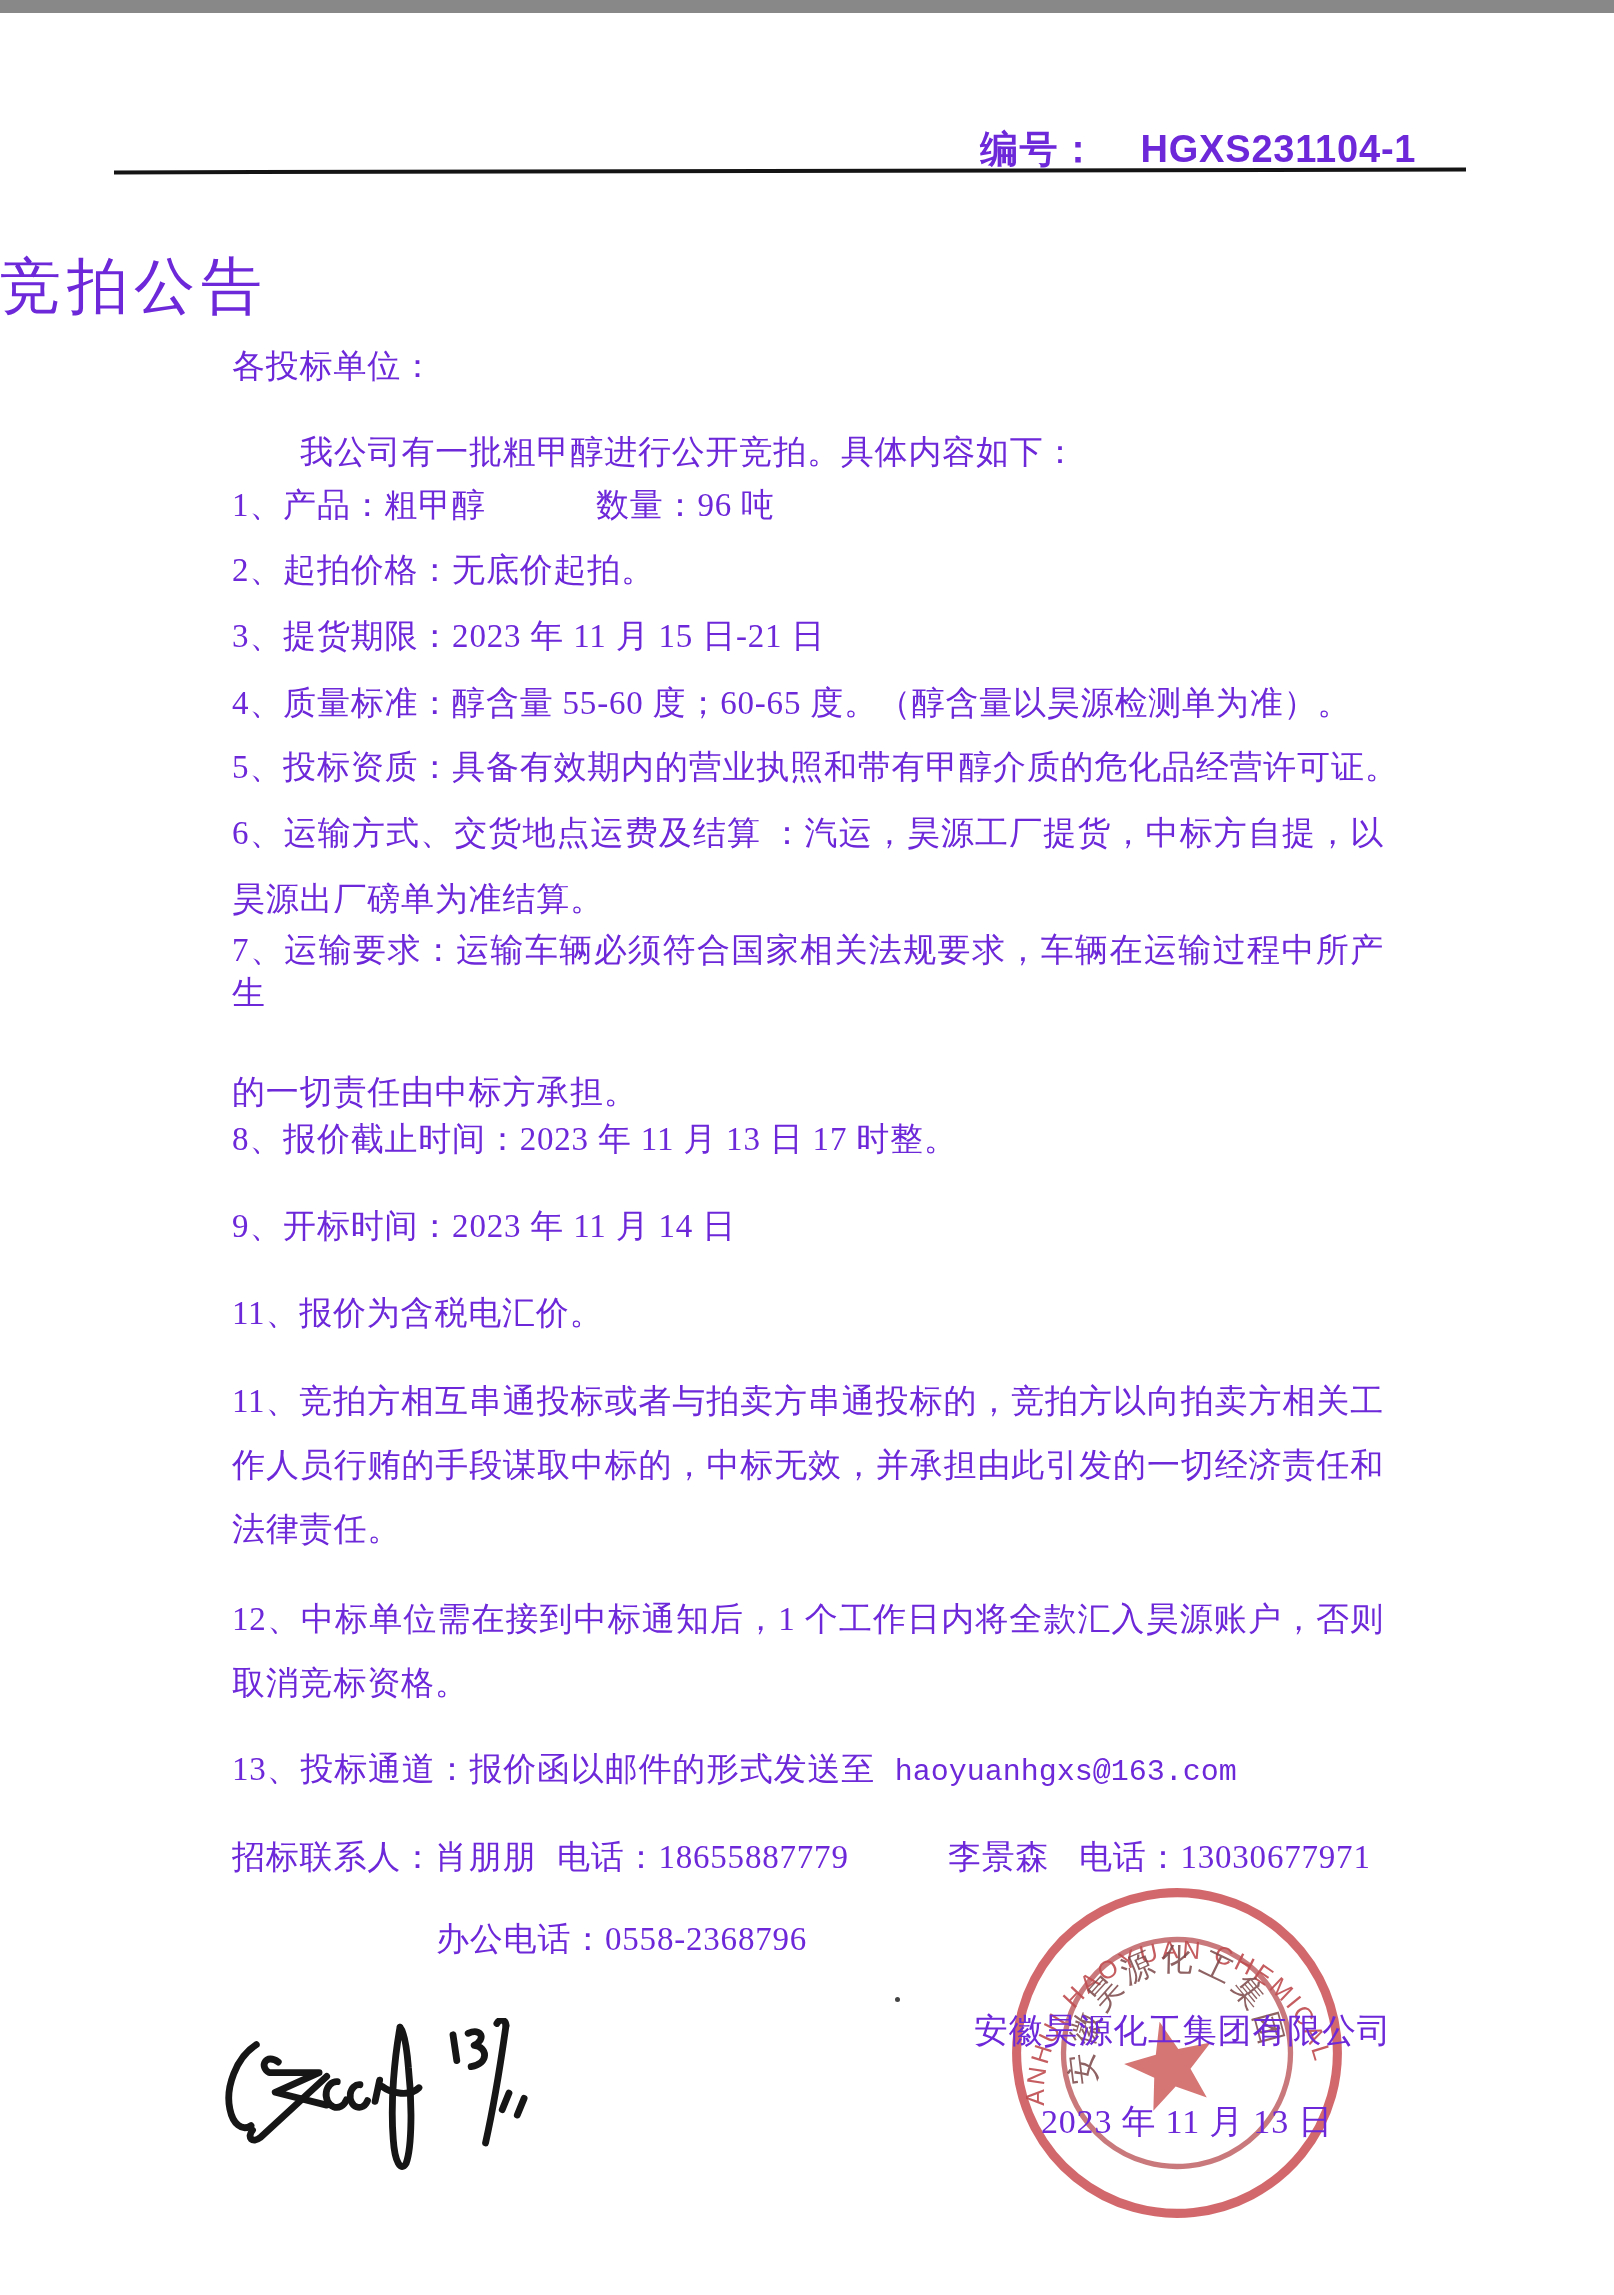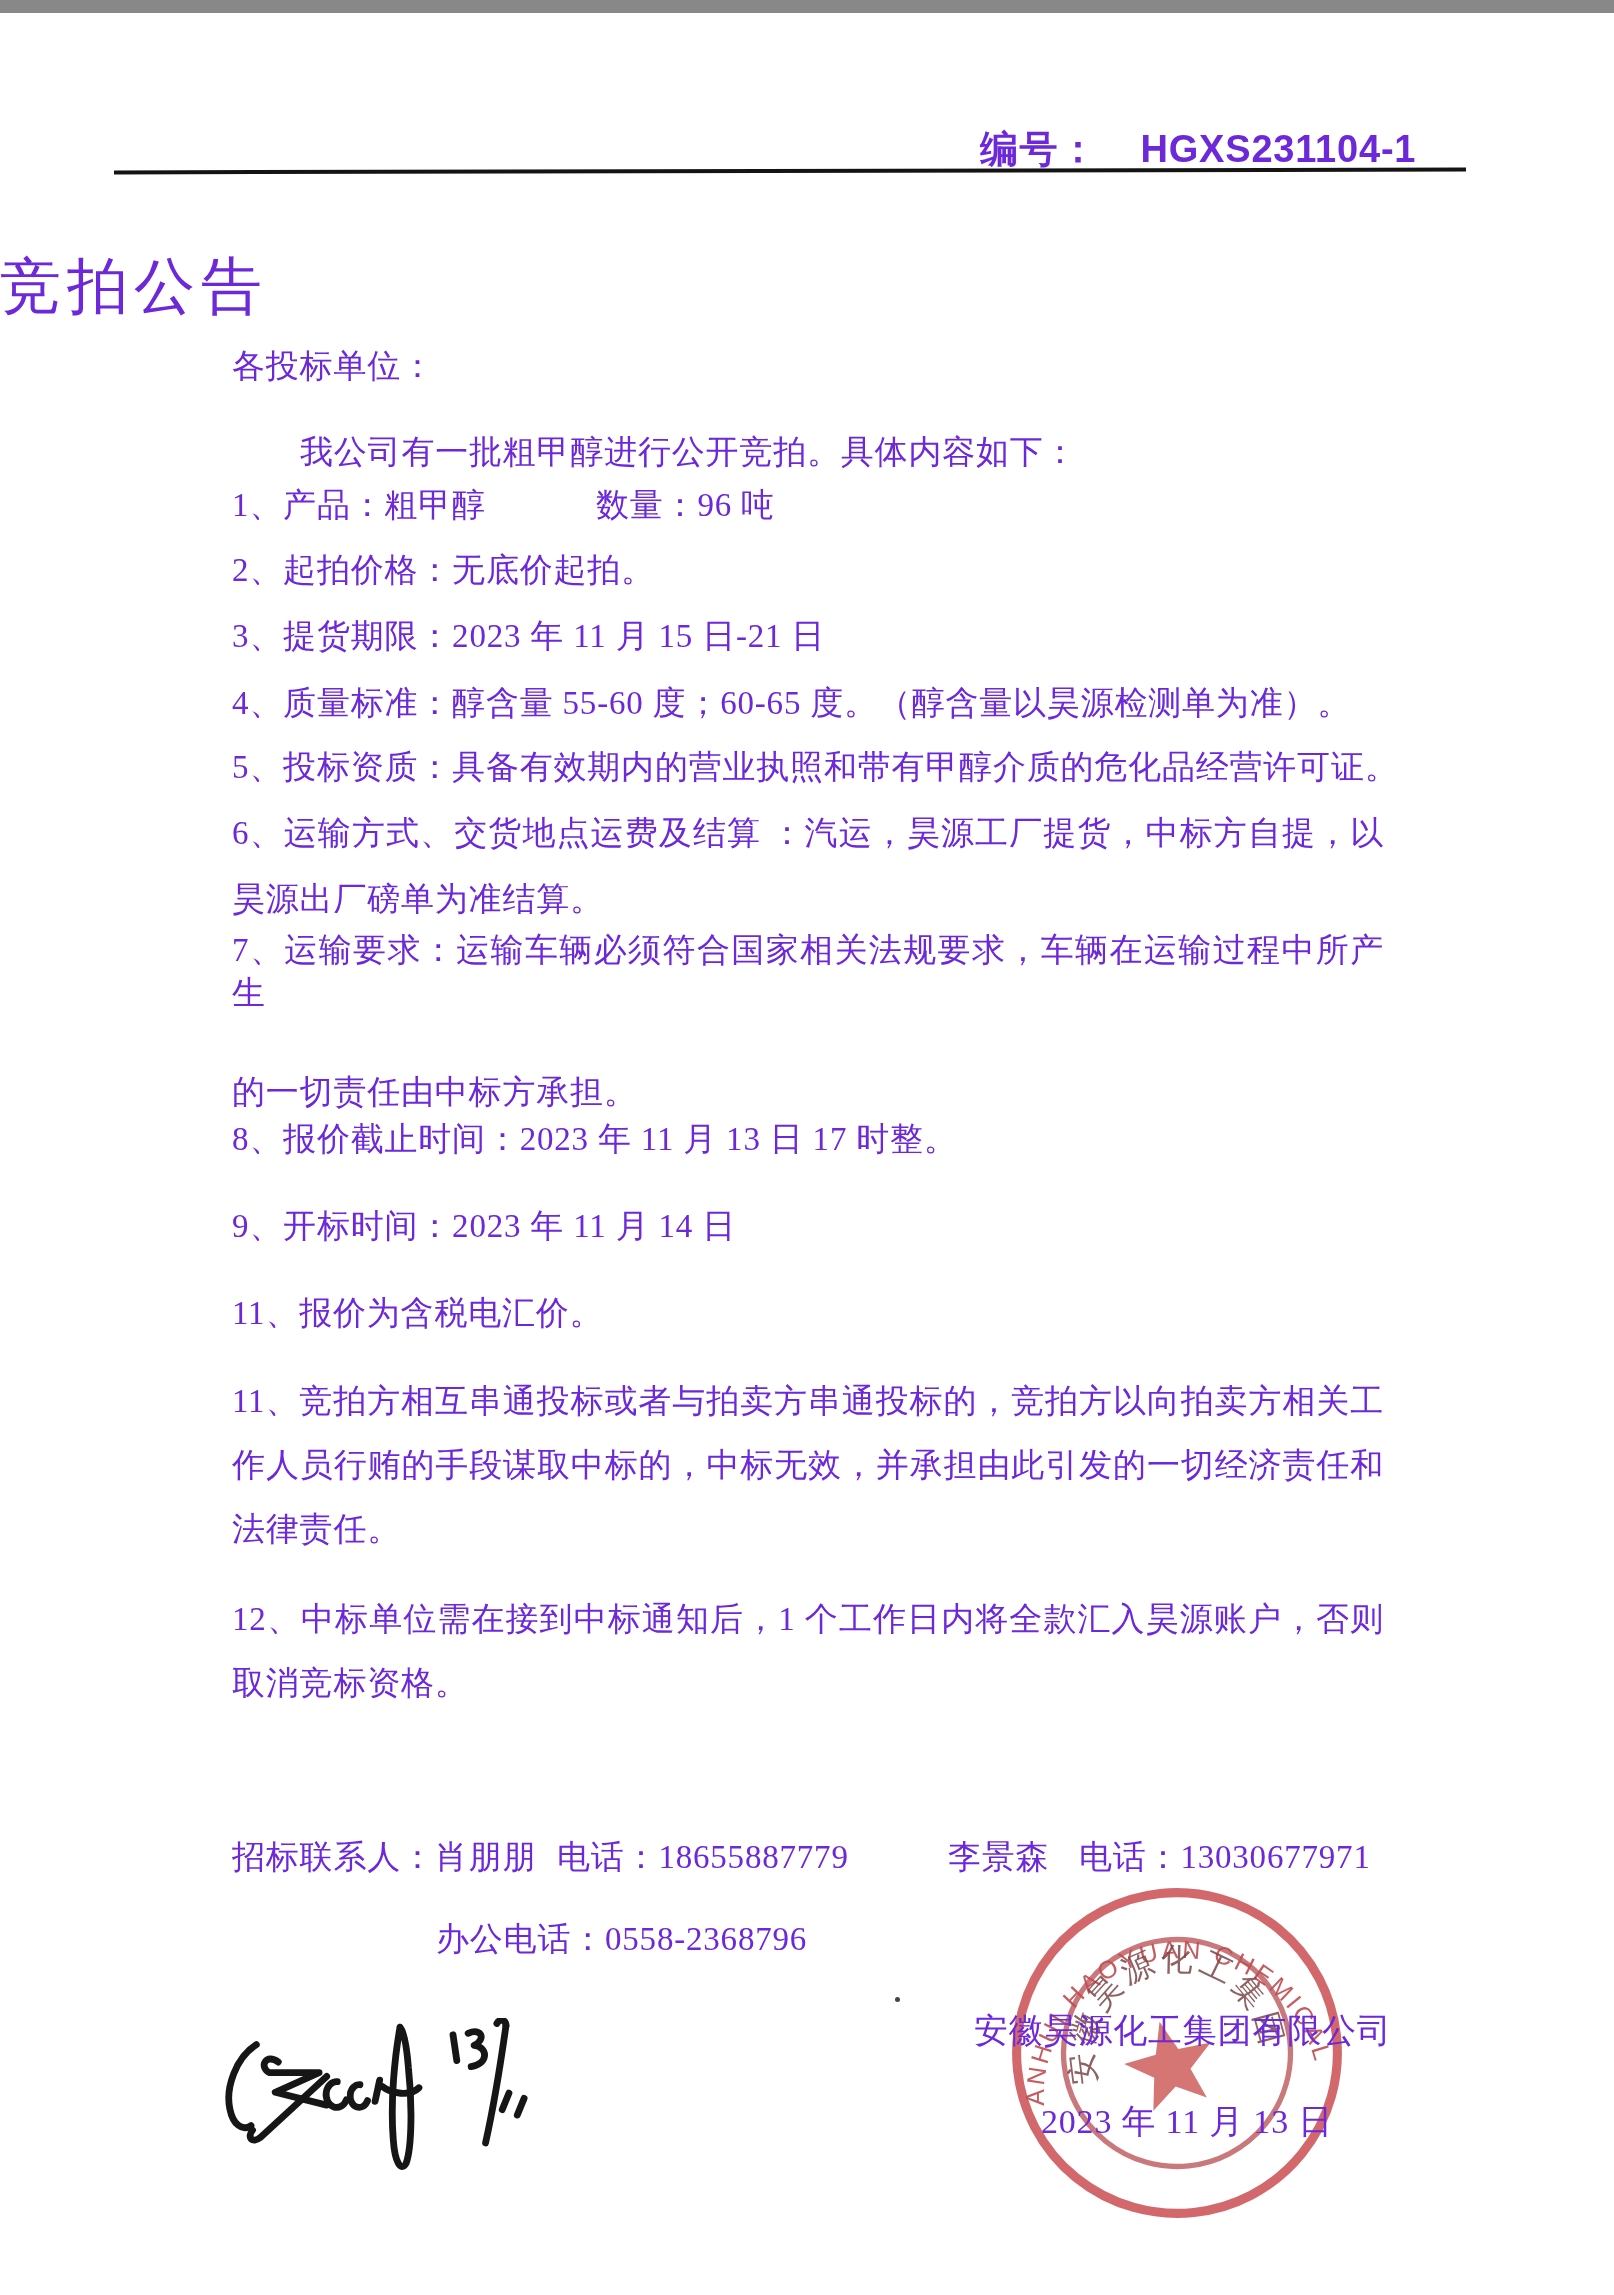--- a/index.html
+++ b/index.html
@@ -63,20 +63,23 @@
   <div class="line" style="left:232px;top:1192px;">9、开标时间：2023 年 11 月 14 日</div>
   <div class="line" style="left:232px;top:1279px;">11、报价为含税电汇价。</div>
 
   <div class="line stretch" style="left:232px;top:1367px;">11、竞拍方相互串通投标或者与拍卖方串通投标的，竞拍方以向拍卖方相关工</div>
   <div class="line stretch" style="left:232px;top:1431px;">作人员行贿的手段谋取中标的，中标无效，并承担由此引发的一切经济责任和</div>
   <div class="line" style="left:232px;top:1495px;">法律责任。</div>
 
   <div class="line stretch" style="left:232px;top:1585px;">12、中标单位需在接到中标通知后，1 个工作日内将全款汇入昊源账户，否则</div>
   <div class="line" style="left:232px;top:1649px;">取消竞标资格。</div>
 
+  <div class="line" style="left:232px;top:1735px;">
+    <span>13、投标通道：报价函以邮件的形式发送至</span><span class="email">haoyuanhgxs@163.com</span>
+  </div>
 
   <div class="line" style="left:232px;top:1823px;">招标联系人：肖朋朋</div>
   <div class="line" style="left:557px;top:1823px;">电话：18655887779</div>
   <div class="line" style="left:948px;top:1823px;">李景森</div>
   <div class="line" style="left:1079px;top:1823px;">电话：13030677971</div>
   <div class="line" style="left:436px;top:1905px;">办公电话：0558-2368796</div>
 
   <svg class="abs" style="left:1003px;top:1866px;opacity:0.9;" width="348" height="348" viewBox="-230 -230 460 460">
     <g transform="rotate(-6)">
       <circle cx="0" cy="0" r="212" fill="none" stroke="#c43b3e" stroke-width="12" opacity="0.85"></circle>

